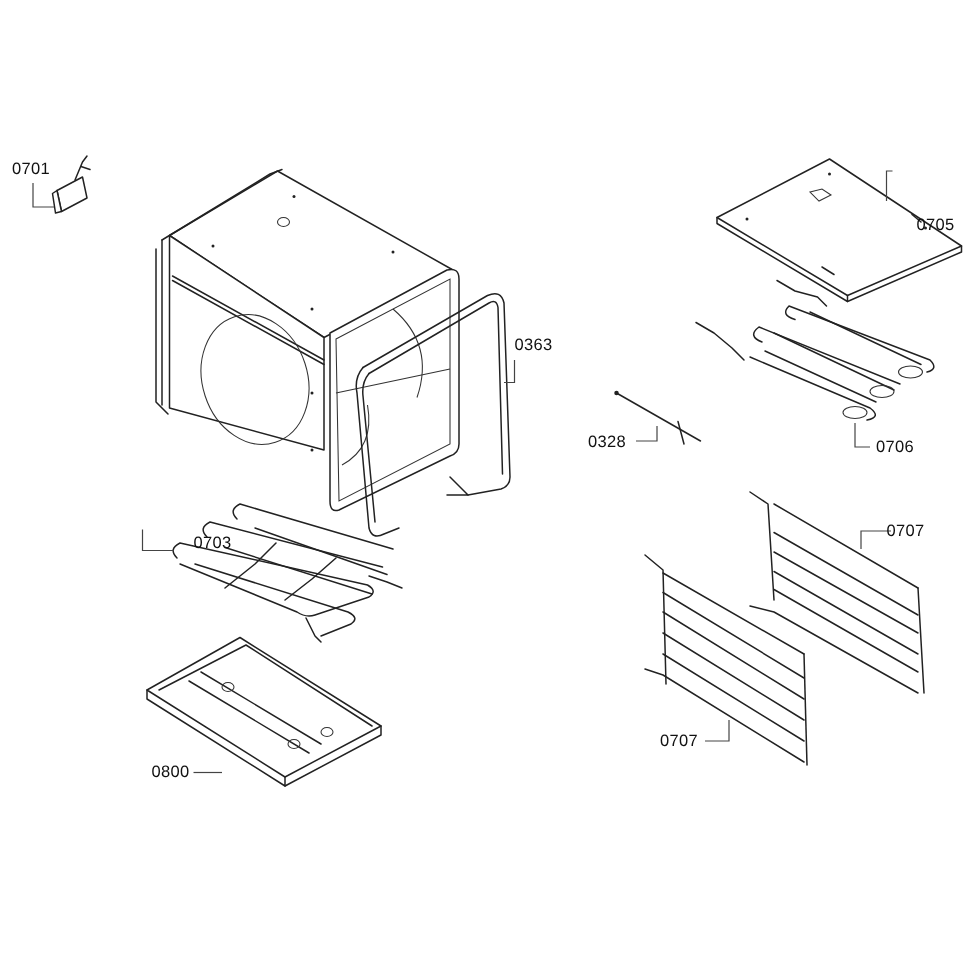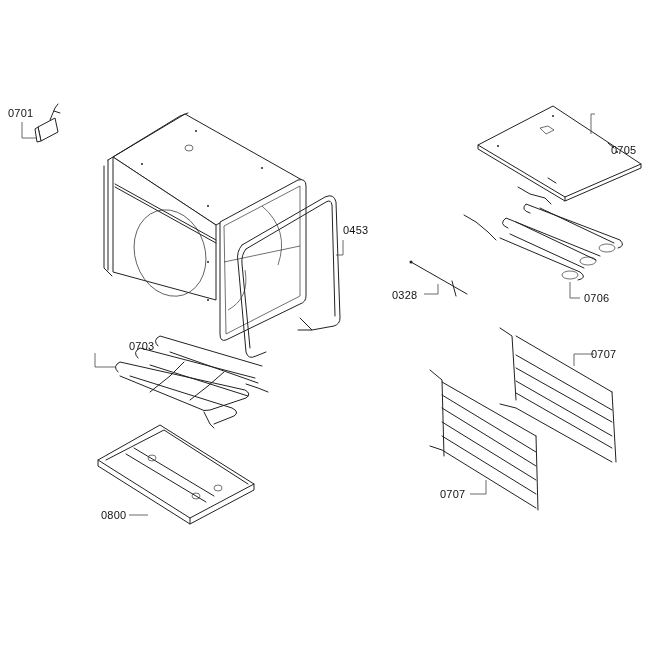--- a/index.html
+++ b/index.html
@@ -148,20 +148,20 @@
     <path class="lead" d="M424,294 L438,294 L438,284"></path>
     <path class="lead" d="M580,298 L570,298 L570,282"></path>
     <path class="lead" d="M95,353 L95,367 L116,367"></path>
     <path class="lead" d="M594,354 L574,354 L574,366"></path>
     <path class="lead" d="M470,494 L486,494 L486,480"></path>
     <path class="lead" d="M129,515 L148,515"></path>
   </g>
 </svg>
 
 <span class="label" style="left:8px;top:107px;">0701</span>
-<span class="label" style="left:343px;top:224px;">0453</span>
-<span class="label" style="left:81px;top:340px;padding-left:48px;">0703</span>
+<span class="label" style="left:343px;top:224px;">0363</span>
+<span class="label" style="left:81px;top:356px;padding-left:48px;">0703</span>
 <span class="label" style="left:392px;top:289px;">0328</span>
 <span class="label" style="left:611px;top:108px;margin-top:36px;">0705</span>
 <span class="label" style="left:584px;top:292px;">0706</span>
 <span class="label" style="left:591px;top:348px;">0707</span>
 <span class="label" style="left:440px;top:488px;">0707</span>
 <span class="label" style="left:101px;top:509px;">0800</span>
 
 </body></html>

